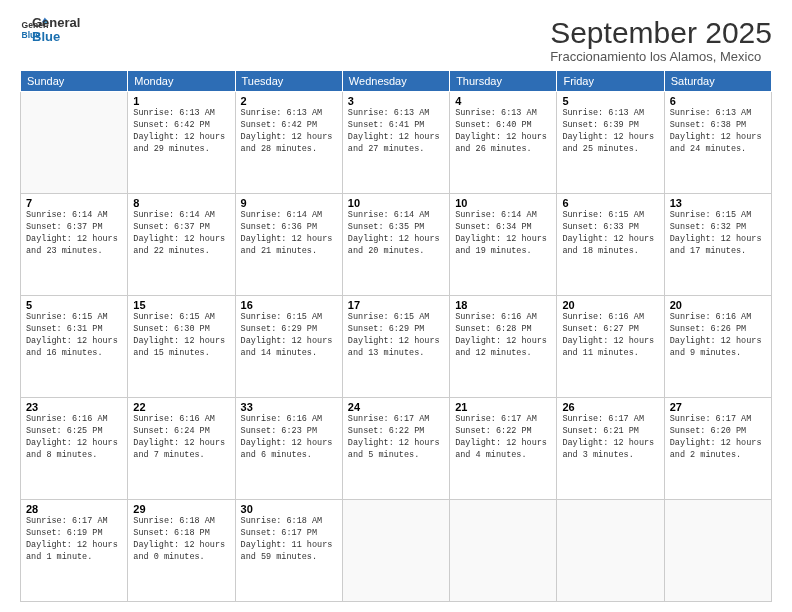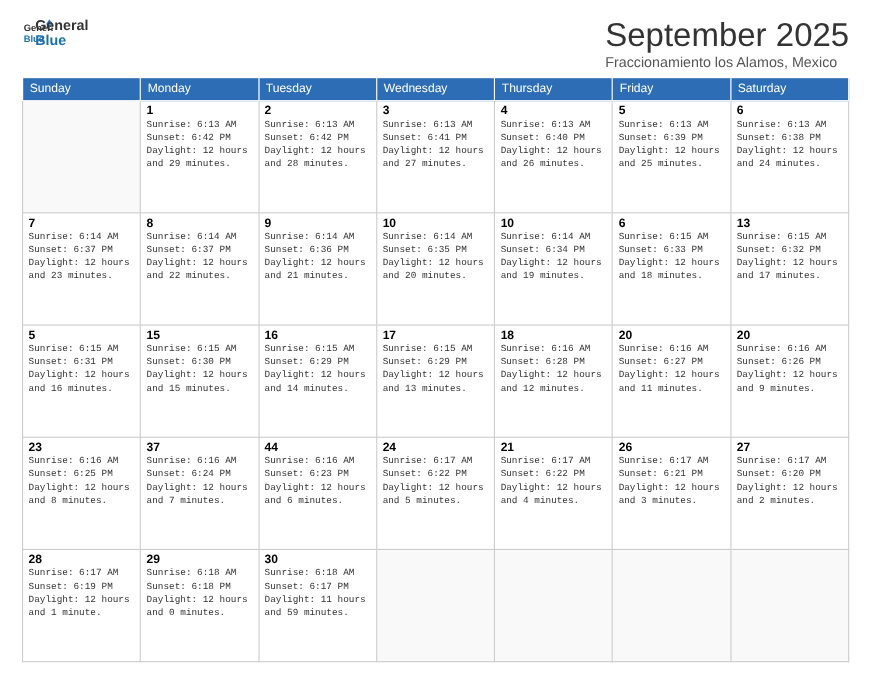--- a/index.html
+++ b/index.html
@@ -205,25 +205,25 @@
             <span class="day-num">20</span>
             <div class="day-info">Sunrise: 6:16 AM<br>Sunset: 6:26 PM<br>Daylight: 12 hours<br>and 9 minutes.</div>
           </td>
         </tr>
         <tr>
           <td>
             <span class="day-num">23</span>
             <div class="day-info">Sunrise: 6:16 AM<br>Sunset: 6:25 PM<br>Daylight: 12 hours<br>and 8 minutes.</div>
           </td>
           <td>
-            <span class="day-num">37</span>
+            <span class="day-num">22</span>
             <div class="day-info">Sunrise: 6:16 AM<br>Sunset: 6:24 PM<br>Daylight: 12 hours<br>and 7 minutes.</div>
           </td>
           <td>
-            <span class="day-num">44</span>
+            <span class="day-num">33</span>
             <div class="day-info">Sunrise: 6:16 AM<br>Sunset: 6:23 PM<br>Daylight: 12 hours<br>and 6 minutes.</div>
           </td>
           <td>
             <span class="day-num">24</span>
             <div class="day-info">Sunrise: 6:17 AM<br>Sunset: 6:22 PM<br>Daylight: 12 hours<br>and 5 minutes.</div>
           </td>
           <td>
             <span class="day-num">21</span>
             <div class="day-info">Sunrise: 6:17 AM<br>Sunset: 6:22 PM<br>Daylight: 12 hours<br>and 4 minutes.</div>
           </td>

